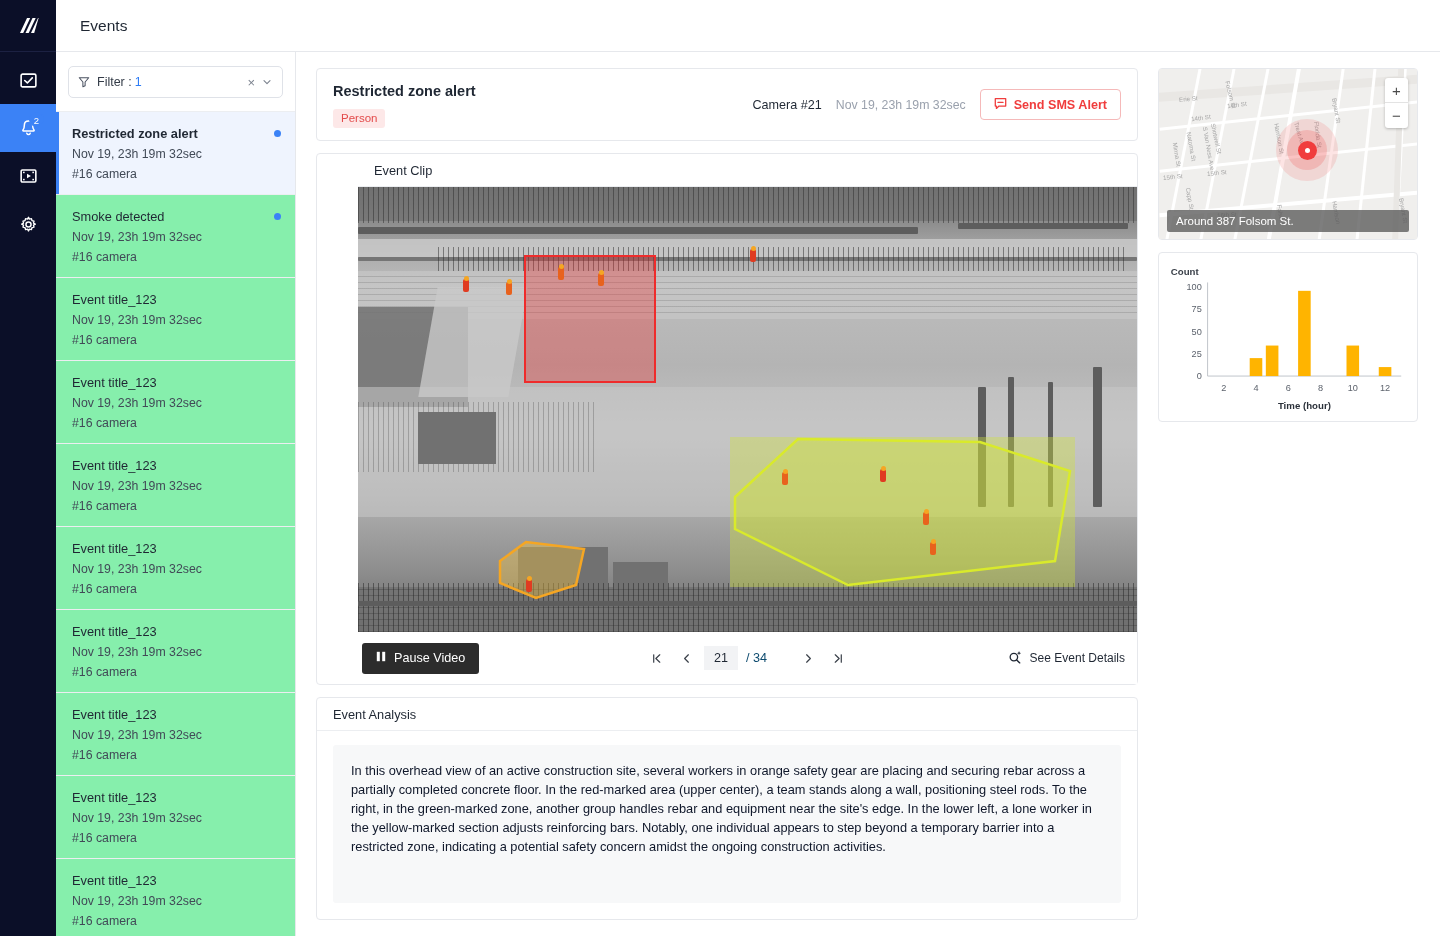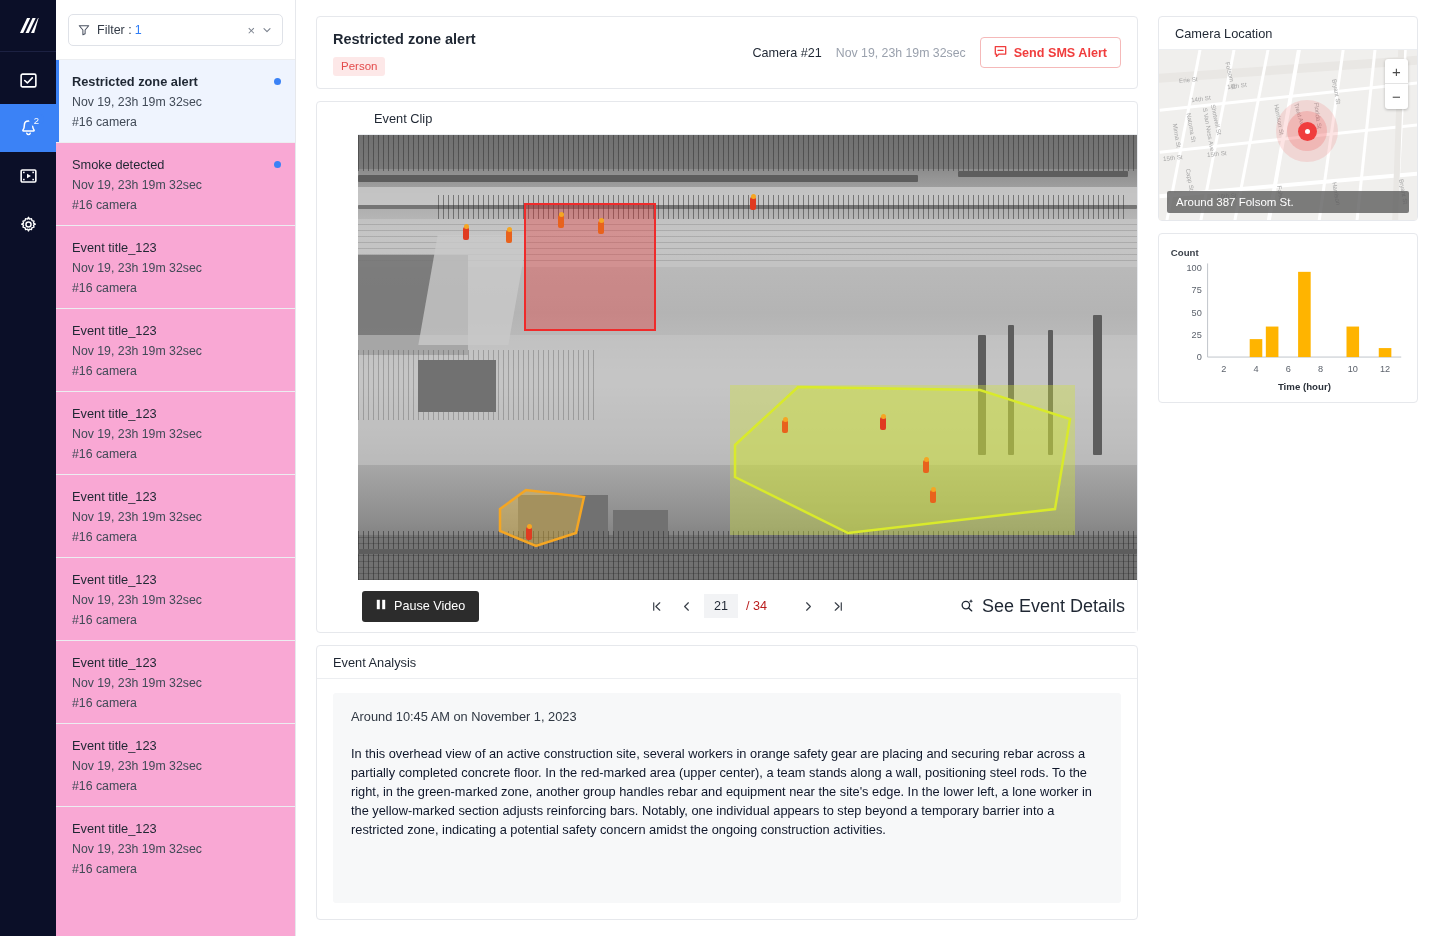--- a/index.html
+++ b/index.html
@@ -50,21 +50,21 @@
   }
   .topbar-title { font-size: 15.5px; font-weight: 400; color: #1f2733; }
 
   .body-row { flex: 1; display: flex; min-height: 0; }
 
   
   .events-col {
     width: 240px; flex: 0 0 240px;
     border-right: 1px solid #e6e8ec;
     display: flex; flex-direction: column;
-    background: #f9a8d4; min-height: 0;
+    background: #86efac; min-height: 0;
   }
   .filter-wrap { padding: 14px 12px 13px 12px; background:#fff; }
   .filter-box {
     height: 32px; border: 1px solid #dfe2e8; border-radius: 5px;
     display: flex; align-items: center; padding: 0 9px;
     font-size: 12.5px; color: #333b47; cursor: pointer; background: #fff;
   }
   .filter-icon { margin-right: 7px; display: flex; }
   .filter-label { color: #333b47; }
   .filter-count { color: #2f7df6; margin-left: 3px; }
@@ -198,24 +198,24 @@
     width: 26px; height: 26px; border: 0; background: transparent;
     color: #3a4049; font-size: 13px; cursor: pointer;
     display: flex; align-items: center; justify-content: center;
     font-family: "Liberation Sans", sans-serif;
   }
   .pg-input {
     width: 34px; height: 24px; background: #f2f3f5; border: 0;
     text-align: center; font-size: 12.6px; color: #1f2733;
     font-family: "Liberation Sans", sans-serif;
   }
-  .pg-total { font-size: 12.6px; color: #b91c1c; margin: 0 24px 0 4px; }
+  .pg-total { font-size: 12.6px; color: #0c4a6e; margin: 0 24px 0 4px; }
   .details-btn {
     margin-left: auto; background: transparent; border: 0;
-    font-size: 18px; color: #1f2733; cursor: pointer;
+    font-size: 12px; color: #1f2733; cursor: pointer;
     display: flex; align-items: center; gap: 8px;
     font-family: "Liberation Sans", sans-serif;
   }
 
   
   .analysis-card { flex: 1; display: flex; flex-direction: column; min-height: 0; }
   .analysis-body { padding: 14px 16px 16px 16px; flex: 1; }
   .analysis-inner {
     background: #f7f8f9; border-radius: 3px;
     padding: 16px 18px 18px 18px; height: 100%;
@@ -344,20 +344,23 @@
         <svg width="17" height="17" viewBox="0 0 18 18">
           <circle cx="9" cy="9" r="2.7" fill="none" stroke="#ffffff" stroke-width="1.6"></circle>
           <path d="M9 1.4l1 1.9 2.1-.5.6 2.1 2.1.6-.5 2.1 1.9 1-1.9 1 .5 2.1-2.1.6-.6 2.1-2.1-.5-1 1.9-1-1.9-2.1.5-.6-2.1-2.1-.6.5-2.1-1.9-1 1.9-1-.5-2.1 2.1-.6.6-2.1 2.1.5z" fill="none" stroke="#ffffff" stroke-width="1.5" stroke-linejoin="round"></path>
         </svg>
       </div>
     </div>
   </div>
 
   <div class="right-of-rail">
 
+    <div class="topbar">
+      <div class="topbar-title">Events</div>
+    </div>
 
     <div class="body-row">
 
       <div class="events-col">
         <div class="filter-wrap">
           <div class="filter-box">
             <span class="filter-icon">
               <svg width="12" height="12" viewBox="0 0 14 14">
                 <path d="M1.5 2h11l-4.2 5v4.3l-2.6 1.2V7z" fill="none" stroke="#4a5160" stroke-width="1.2" stroke-linejoin="round"></path>
               </svg>
@@ -564,32 +567,30 @@
                 <span>See Event Details</span>
               </button>
             </div>
           </div>
         </div>
 
         <div class="card analysis-card">
           <div class="card-head">Event Analysis</div>
           <div class="analysis-body">
             <div class="analysis-inner">
-              <div class="an-date">Around 10:45 AM on November 1, 2023</div>
               <div class="an-text">In this overhead view of an active construction site, several workers in orange safety gear are placing and securing rebar across a partially completed concrete floor. In the red-marked area (upper center), a team stands along a wall, positioning steel rods. To the right, in the green-marked zone, another group handles rebar and equipment near the site's edge. In the lower left, a lone worker in the yellow-marked section adjusts reinforcing bars. Notably, one individual appears to step beyond a temporary barrier into a restricted zone, indicating a potential safety concern amidst the ongoing construction activities.</div>
             </div>
           </div>
         </div>
       </div>
 
       <div class="right-col">
 
 
         <div class="card">
-          <div class="card-head">Camera Location</div>
           <div class="map-body">
             <div class="map-bg"></div>
             <div class="road-thick" style="left:-10px;top:14px;width:300px;height:9px;transform:rotate(-4deg);"></div>
             <div class="road" style="left:0;top:44px;width:280px;height:3px;transform:rotate(-6deg);"></div>
             <div class="road" style="left:0;top:86px;width:280px;height:3px;transform:rotate(-6deg);"></div>
             <div class="road" style="left:0;top:132px;width:280px;height:4px;transform:rotate(-5deg);"></div>
             <div class="road" style="left:22px;top:-10px;width:3px;height:200px;transform:rotate(11deg);"></div>
             <div class="road" style="left:56px;top:-10px;width:3px;height:200px;transform:rotate(11deg);"></div>
             <div class="road" style="left:90px;top:-10px;width:3px;height:200px;transform:rotate(11deg);"></div>
             <div class="road" style="left:122px;top:-10px;width:4px;height:200px;transform:rotate(10deg);"></div>

